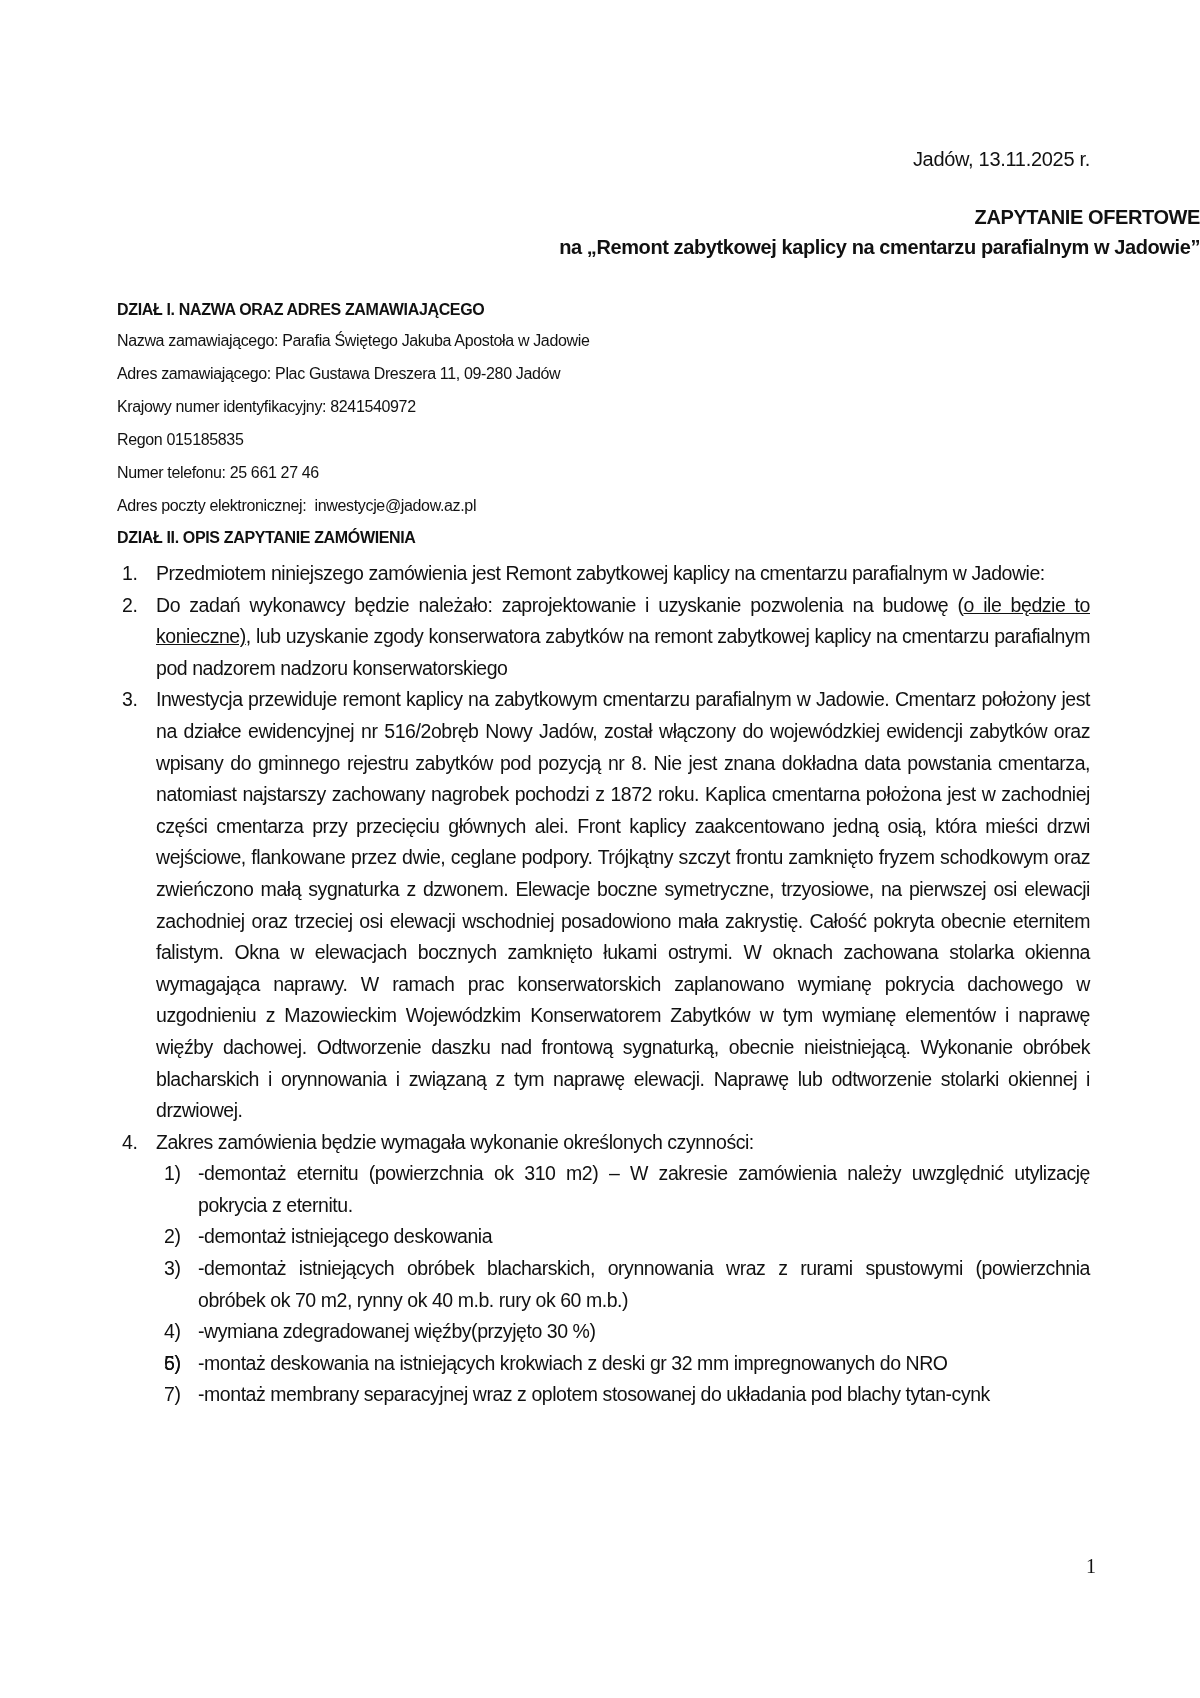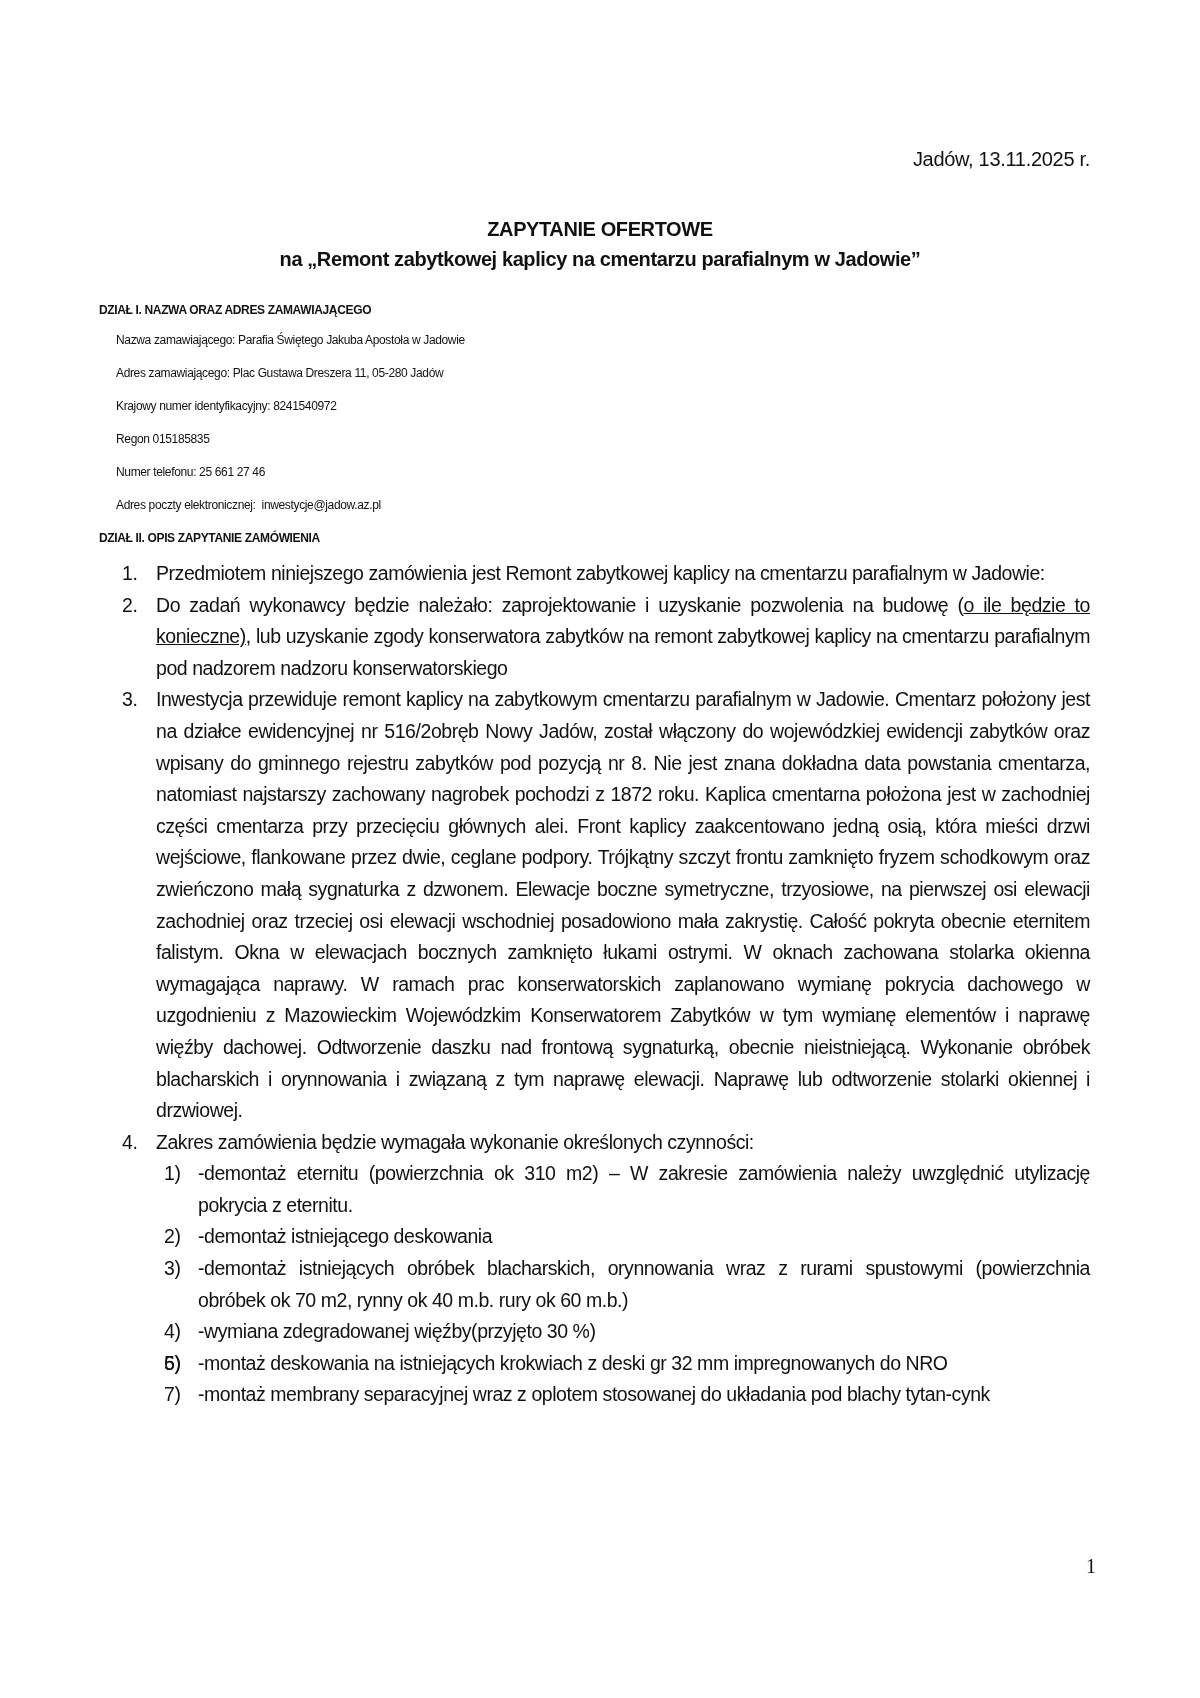--- a/index.html
+++ b/index.html
@@ -1,25 +1,25 @@
 <!DOCTYPE html>
 <html><head>
 <meta charset="utf-8">
 <style>
   html, body { margin: 0; padding: 0; background: #ffffff; }
   body { width: 1200px; height: 1698px; position: relative; overflow: hidden;
          font-family: "Liberation Sans", "DejaVu Sans", sans-serif; color: #111; }
   .page { position: absolute; left: 0; top: 0; width: 1200px; height: 1698px; }
   .date { position: absolute; top: 146px; right: 110px; font-size: 20px; line-height: 26px; letter-spacing: -0.3px; text-align: right; }
-  .title { position: absolute; left: 0; width: 1200px; text-align: center; font-weight: bold; font-size: 20px; letter-spacing: -0.4px; margin-top: 12px; }
+  .title { position: absolute; left: 0; width: 1200px; text-align: right; font-weight: bold; font-size: 20px; letter-spacing: -0.4px; }
   .t1 { top: 206px; }
   .t2 { top: 236px; }
-  .block { position: absolute; left: 99px; width: 976px; font-size: 12px; letter-spacing: -0.35px; }
+  .block { position: absolute; left: 117px; width: 976px; font-size: 16px; letter-spacing: -0.35px; }
   .sec-head { font-weight: bold; line-height: 28px; }
-  .line { line-height: 33px; white-space: nowrap; margin-left: 17px; }
+  .line { line-height: 33px; white-space: nowrap; }
   .sec1 { top: 296px; }
   .sec2 { top: 524px; }
   ol.main { position: absolute; left: 114px; top: 558px; width: 976px; margin: 0; padding: 0; list-style: none; font-size: 19.5px; letter-spacing: -0.45px; }
   ol.main > li { position: relative; padding-left: 42px; line-height: 31.6px; text-align: justify; }
   ol.main > li .num { position: absolute; left: 8px; top: 0; }
   ol.sub { margin: 0; padding: 0; list-style: none; }
   ol.sub > li { position: relative; padding-left: 42px; line-height: 31.6px; text-align: justify; }
   ol.sub > li .num { position: absolute; left: 8px; top: 0; }
   .u { text-decoration: underline; }
   .page-num { position: absolute; top: 1555px; right: 104px; font-family: "Liberation Serif", serif; font-size: 20px; }
@@ -30,21 +30,21 @@
 <div class="page">
 
   <div class="date">Jadów, 13.11.2025 r.</div>
 
   <div class="title t1">ZAPYTANIE OFERTOWE</div>
   <div class="title t2">na „Remont zabytkowej kaplicy na cmentarzu parafialnym w Jadowie”</div>
 
   <div class="block sec1">
     <div class="sec-head">DZIAŁ I. NAZWA ORAZ ADRES ZAMAWIAJĄCEGO</div>
     <div class="line">Nazwa zamawiającego: Parafia Świętego Jakuba Apostoła w Jadowie</div>
-    <div class="line">Adres zamawiającego: Plac Gustawa Dreszera 11, 05-280 Jadów</div>
+    <div class="line">Adres zamawiającego: Plac Gustawa Dreszera 11, 09-280 Jadów</div>
     <div class="line">Krajowy numer identyfikacyjny: 8241540972</div>
     <div class="line">Regon 015185835</div>
     <div class="line">Numer telefonu: 25 661 27 46</div>
     <div class="line">
       <span>Adres poczty elektronicznej:</span>&nbsp;&nbsp;<span>inwestycje@jadow.az.pl</span>
     </div>
   </div>
 
   <div class="block sec2">
     <div class="sec-head">DZIAŁ II. OPIS ZAPYTANIE ZAMÓWIENIA</div>

